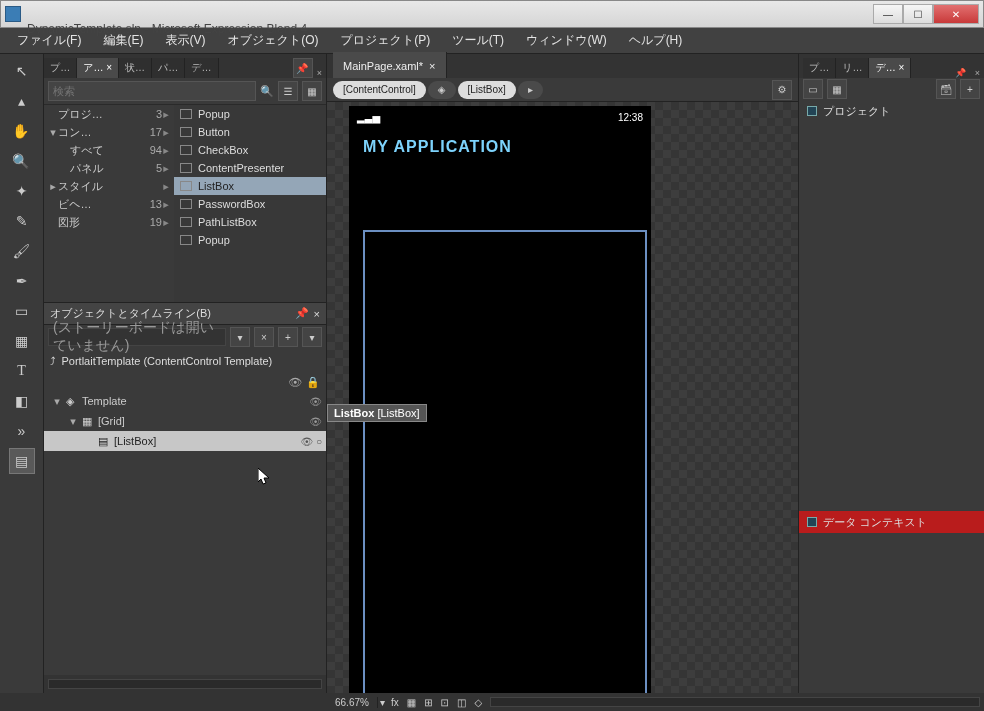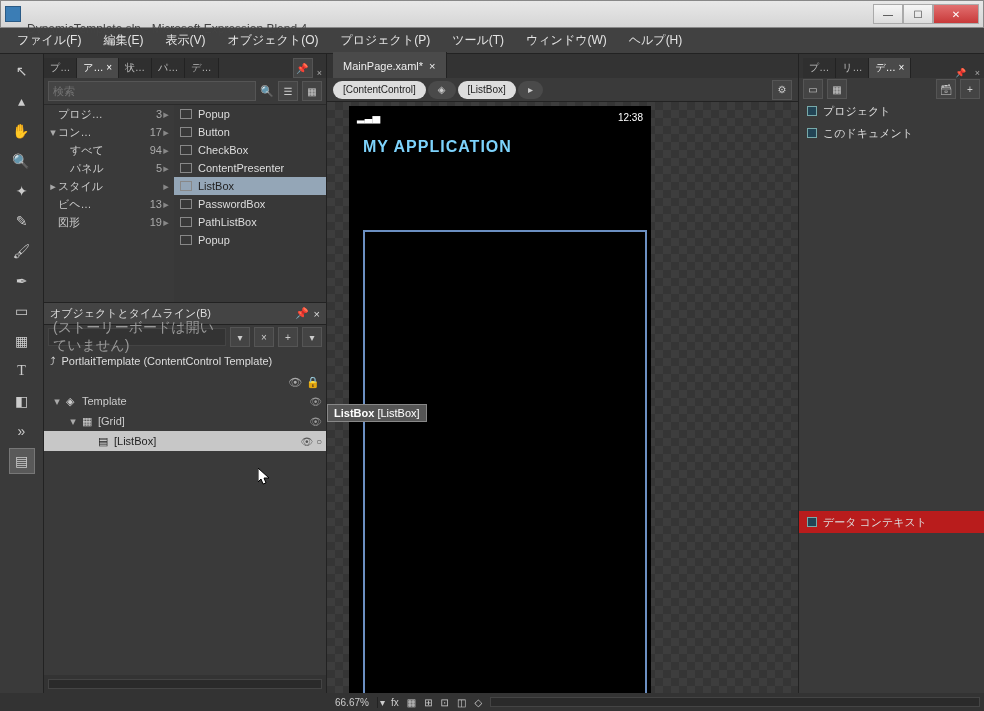--- a/index.html
+++ b/index.html
@@ -321,24 +321,20 @@
       <div class="iconbtn">▭</div>
       <div class="iconbtn">▦</div>
       <div style="flex:1"></div>
       <div class="iconbtn">🗃</div>
       <div class="iconbtn">+</div>
     </div>
     <div class="section">
       <div class="box"></div>
       <span>プロジェクト</span>
     </div>
-    <div class="section">
-      <div class="box"></div>
-      <span>このドキュメント</span>
-    </div>
     <div style="flex:1"></div>
     <div class="section" style="background:#b91c1c;">
       <div class="box"></div>
       <span>データ コンテキスト</span>
     </div>
     <div style="height:160px;"></div>
   </div>
 </div>
 
 <div class="statusbar">

